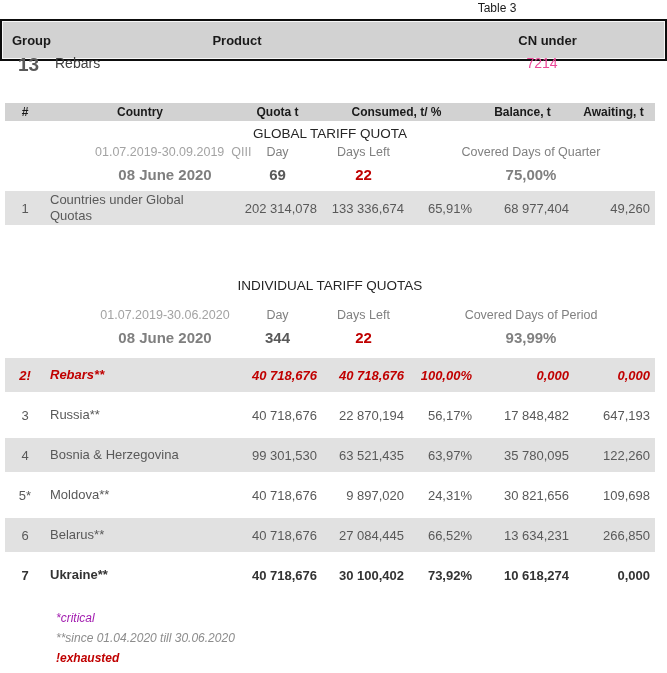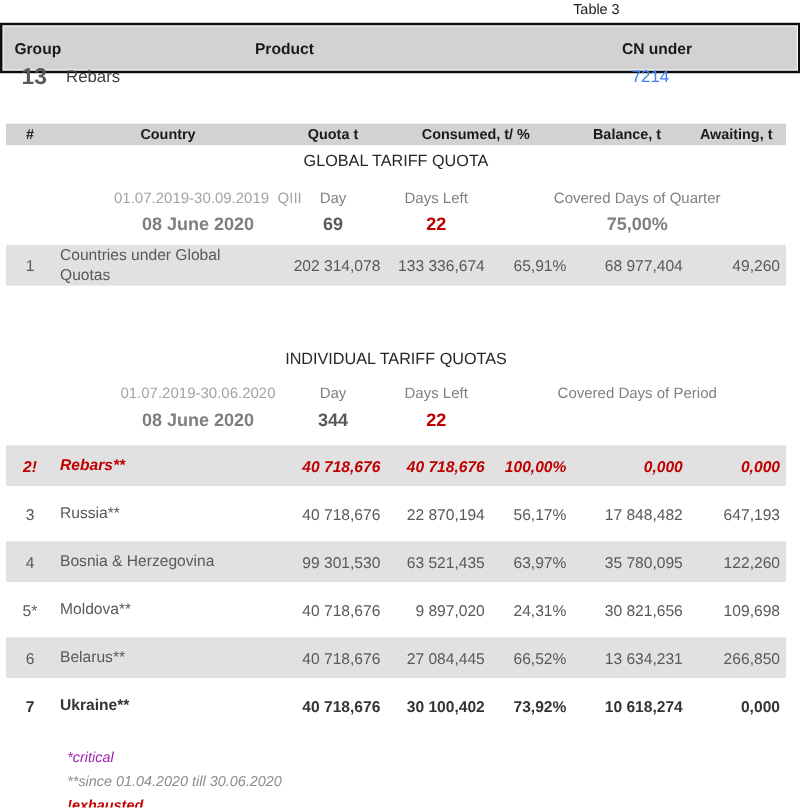--- a/index.html
+++ b/index.html
@@ -18,36 +18,36 @@
     display:grid;grid-template-columns:90px 290px 1fr;align-items:center;}
   .group-strip .cell{font-size:13px;font-weight:bold;color:#1a1a1a;}
   .gs-group{padding-left:10px;text-align:left;}
   .gs-product{text-align:center;}
   .gs-cn{text-align:center;padding-left:48px;}
 
   
   .product-row{top:54px;left:0;width:667px;height:24px;}
   .pr-group{position:absolute;left:18px;top:0;font-size:19px;font-weight:bold;color:#595959;}
   .pr-product{position:absolute;left:55px;top:1px;font-size:14px;color:#404040;}
-  .pr-cn{position:absolute;left:492px;top:1px;width:100px;text-align:center;font-size:14px;color:#3b82f6;}
+  .pr-cn{position:absolute;left:492px;top:1px;width:100px;text-align:center;font-size:14px;color:#ec4899;}
 
   
   .band{top:103px;left:5px;width:650px;}
 
   .col-header{height:18px;background:#d2d2d2;display:grid;
     grid-template-columns:40px 190px 85px 153px 99px 83px;align-items:center;}
   .col-header .cell{font-size:12px;font-weight:bold;color:#1a1a1a;text-align:center;}
 
   .section-title{margin-top:4px;height:18px;line-height:18px;text-align:center;
     font-size:13.5px;color:#262626;}
   .section-title.individual{margin-top:0;height:18px;}
 
   .period-row{display:grid;grid-template-columns:40px 190px 85px 87px 248px;
     align-items:center;height:16px;}
-  .period-row.labels{margin-top:14px;}
+  .period-row.labels{margin-top:1px;}
   .period-row .cell{text-align:center;}
   .p-range{font-size:12.5px;color:#a3a3a3;padding-left:50px;white-space:nowrap;}
   .period-suffix{margin-left:7px;}
   .period-suffix:empty{display:none;}
   .p-label{font-size:12.5px;color:#808080;}
 
   .date-row{display:grid;grid-template-columns:40px 190px 85px 87px 248px;
     align-items:center;height:24px;margin-top:2px;}
   .date-row .cell{text-align:center;font-weight:bold;font-size:15px;}
   .d-date{color:#7f7f7f;padding-left:50px;white-space:nowrap;}
@@ -152,20 +152,21 @@
     <div class="cell p-label">Day</div>
     <div class="cell p-label">Days Left</div>
     <div class="cell p-label">Covered Days of Period</div>
   </div>
 
   <div class="date-row">
     <div class="cell"></div>
     <div class="cell d-date">08 June 2020</div>
     <div class="cell d-day">344</div>
     <div class="cell d-left">22</div>
+    <div class="cell d-covered">93,99%</div>
   </div>
 
   <div class="rows individual">
       <div class="data-row shaded critical">
     <div class="cell c-num">2!</div>
     <div class="cell c-country"><span class="country-text">Rebars**</span></div>
     <div class="cell c-quota num">40 718,676</div>
     <div class="cell c-consumed num">40 718,676</div>
     <div class="cell c-pct num">100,00%</div>
     <div class="cell c-balance num">0,000</div>

